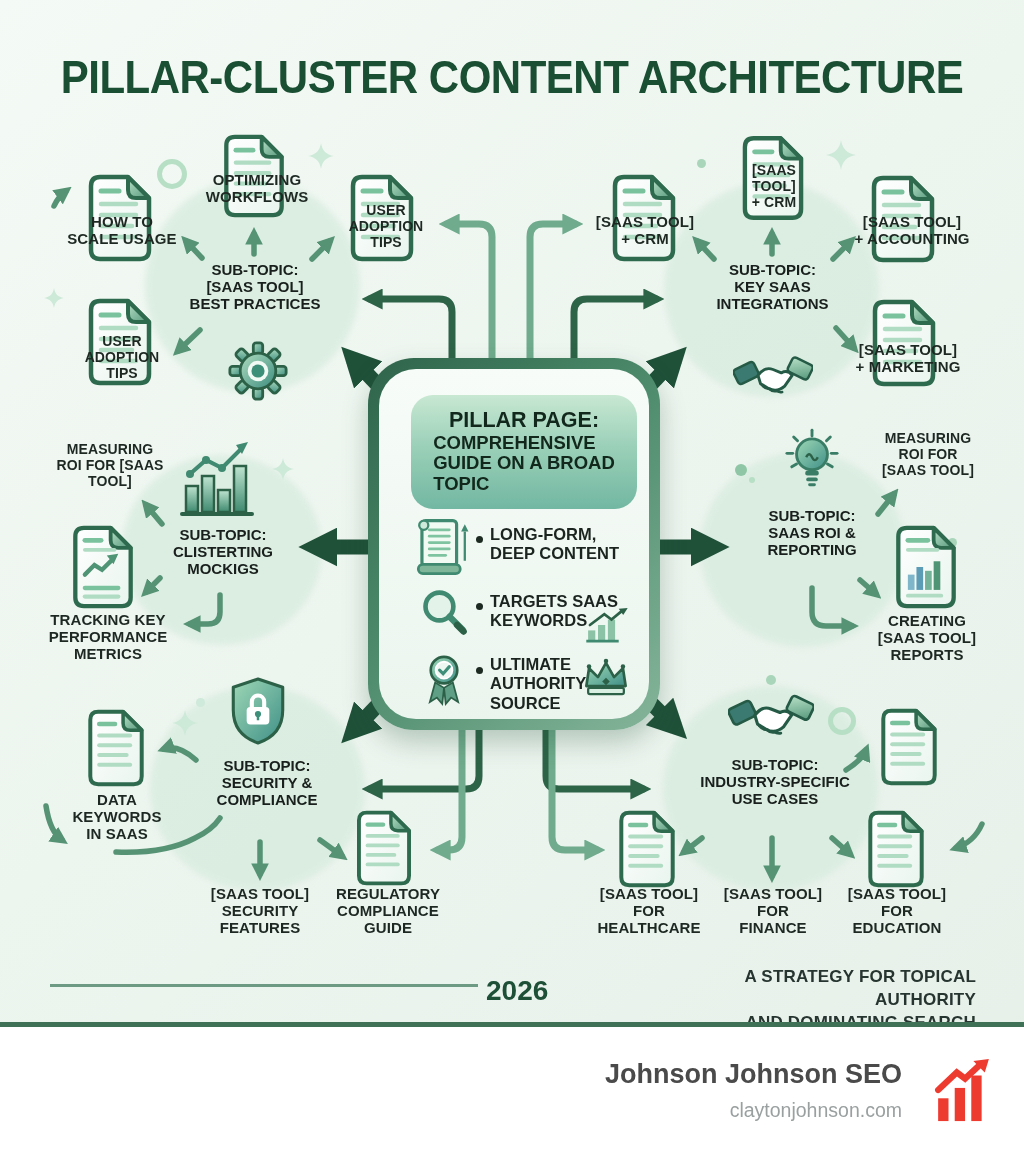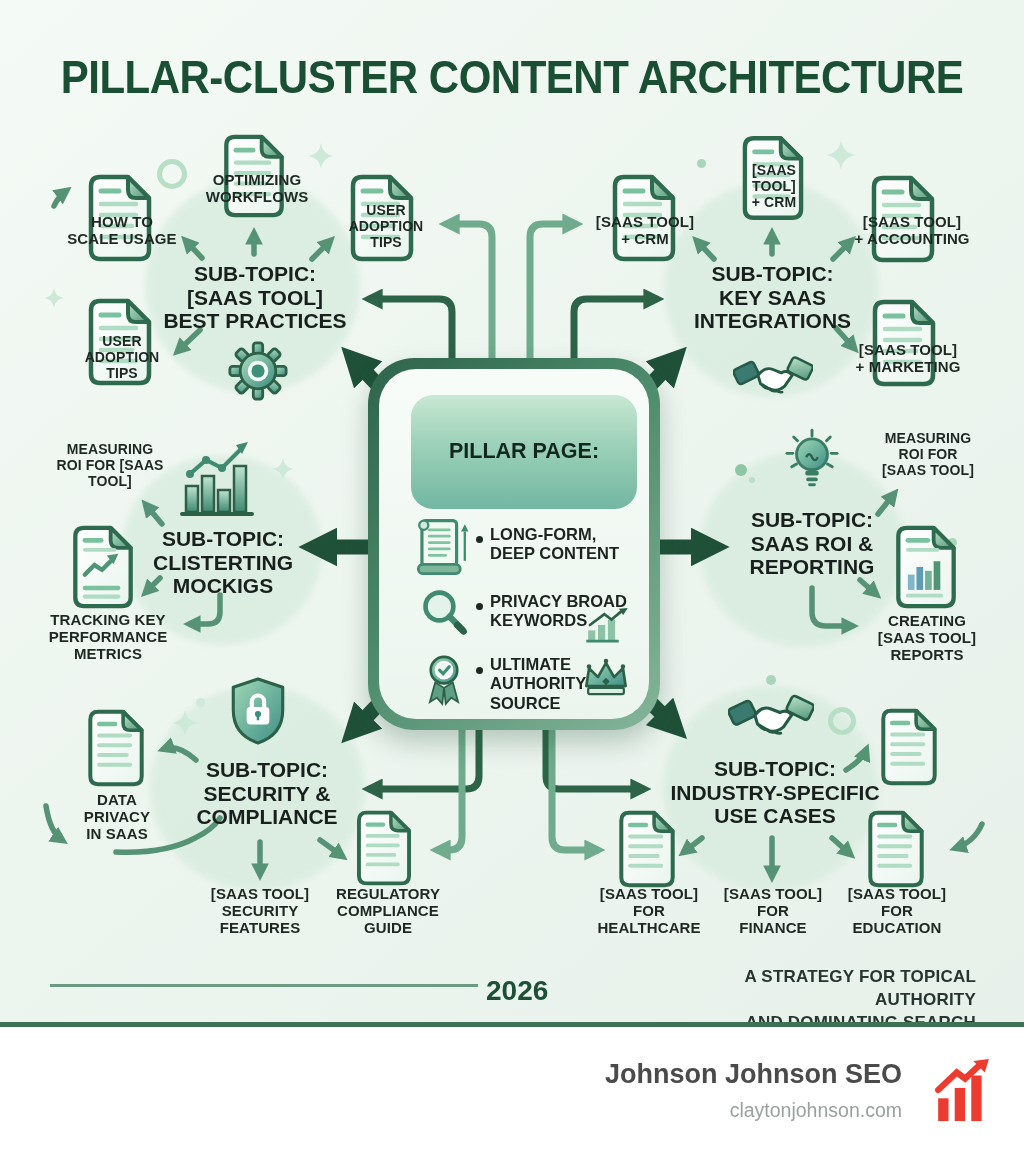--- a/index.html
+++ b/index.html
@@ -9,21 +9,21 @@
   .abs{position:absolute;}
   .main-title{left:0;top:50px;width:1024px;text-align:center;font-size:42px;font-weight:800;
       color:#1a4f33;letter-spacing:-.5px;white-space:nowrap;transform:scaleY(1.12);transform-origin:top center;z-index:5;}
   .blob{border-radius:50%;background:#d8ecdf;opacity:.8;filter:blur(3px);z-index:1;}
   .arrowlayer{left:0;top:0;z-index:2;}
   .icon{z-index:3;}
   .doc{z-index:3;}
   .lbl{z-index:4;font-weight:800;color:#1e2823;text-align:center;white-space:pre-line;
        line-height:1.13;font-size:15px;letter-spacing:.1px;}
   .s14{font-size:14px;}
-  .ttl{font-size:21px;line-height:1.12;color:#181f1c;letter-spacing:0;}
+  .ttl{font-size:15px;line-height:1.12;color:#181f1c;letter-spacing:0;}
   .pillar-outer{left:368px;top:358px;width:292px;height:372px;border-radius:46px;z-index:3;
       background:linear-gradient(135deg,#2e644a 0%,#4c8a6b 45%,#85b59a 100%);
       box-shadow:0 12px 26px rgba(36,84,58,.28);}
   .pillar-inner{position:absolute;left:11px;top:11px;right:11px;bottom:11px;border-radius:37px;
       background:linear-gradient(180deg,#f7fcf8 0%,#ebf5ee 100%);}
   .pillar-head{position:absolute;left:32px;top:26px;width:226px;height:114px;border-radius:22px;
       background:linear-gradient(180deg,#c8e8d2 0%,#9bd0b8 45%,#72b7a2 100%);
       display:flex;flex-direction:column;align-items:center;justify-content:center;
       text-align:left;color:#12281d;font-weight:800;}
   .pillar-head .h1{font-size:21.5px;line-height:1.1;}
@@ -345,21 +345,21 @@
     <circle cx="28" cy="36" r="3" fill="#3e8f79"></circle>
       <rect x="26.8" y="37" width="2.4" height="5" fill="#3e8f79"></rect>
   </svg>
   <svg class="abs doc" style="left:86px;top:709px" width="60" height="78">
       <use href="#docSym"></use>
     </svg>
   <svg class="abs doc" style="left:353px;top:810px" width="62" height="76">
       <use href="#docSym"></use>
     </svg>
   <div class="abs lbl" style="left:66px;top:792px;width:102px">DATA
-PRIVACY
+KEYWORDS
 IN SAAS</div>
   <div class="abs lbl ttl" style="left:172px;top:758px;width:190px">SUB-TOPIC:
 SECURITY &amp;
 COMPLIANCE</div>
   <div class="abs lbl" style="left:202px;top:886px;width:116px">[SAAS TOOL]
 SECURITY
 FEATURES</div>
   <div class="abs lbl" style="left:328px;top:886px;width:120px">REGULATORY
 COMPLIANCE
 GUIDE</div>
@@ -386,20 +386,23 @@
 FOR
 FINANCE</div>
   <div class="abs lbl" style="left:840px;top:886px;width:114px">[SAAS TOOL]
 FOR
 EDUCATION</div>
 
   <div class="abs pillar-outer">
     <div class="pillar-inner">
       <div class="pillar-head">
         <div class="h1">PILLAR PAGE:</div>
+        <div class="h2">COMPREHENSIVE
+GUIDE ON A BROAD
+TOPIC</div>
       </div>
 
       <svg class="abs icon" style="left:34px;top:148px" width="58" height="62" viewBox="0 0 60 68">
         <rect x="8" y="4" width="38" height="50" rx="4" fill="#f2faf4" stroke="#3f8a70" stroke-width="3.5"></rect>
         <circle cx="10" cy="9" r="5" fill="#cfe9da" stroke="#3f8a70" stroke-width="2.5"></circle>
         <g stroke="#7fc4a0" stroke-width="3" stroke-linecap="round">
           <line x1="16" y1="14" x2="38" y2="14"></line>
             <line x1="16" y1="21" x2="38" y2="21"></line>
           <line x1="16" y1="28" x2="38" y2="28"></line>
             <line x1="16" y1="35" x2="38" y2="35"></line>
@@ -412,21 +415,21 @@
       <span class="bdot" style="left:97px;top:167px"></span>
       <div class="brow-text" style="left:111px;top:156px;width:160px">LONG-FORM,
 DEEP CONTENT</div>
 
       <svg class="abs icon" style="left:40px;top:216px" width="52" height="56" viewBox="0 0 56 56">
         <circle cx="22" cy="21" r="15" fill="#e4f3ea" stroke="#3f8a70" stroke-width="5"></circle>
         <line x1="33" y1="32" x2="47" y2="46" stroke="#3f8a70" stroke-width="7" stroke-linecap="round"></line>
         <line x1="41" y1="41" x2="48" y2="48" stroke="#2c6148" stroke-width="7" stroke-linecap="round"></line>
       </svg>
       <span class="bdot" style="left:97px;top:234px"></span>
-      <div class="brow-text" style="left:111px;top:223px;width:160px">PRIVACY BROAD
+      <div class="brow-text" style="left:111px;top:223px;width:160px">TARGETS SAAS
 KEYWORDS</div>
       <svg class="abs icon" style="left:204px;top:238px" width="48" height="36" viewBox="0 0 50 40">
         <rect x="4" y="26" width="8" height="11" fill="#8cc3a6"></rect>
           <rect x="15" y="20" width="8" height="17" fill="#8cc3a6"></rect>
           <rect x="26" y="14" width="8" height="23" fill="#8cc3a6"></rect>
         <line x1="2" y1="38" x2="38" y2="38" stroke="#3f8a70" stroke-width="3"></line>
         <path d="M6 20 L22 8 L30 14 L42 4" stroke="#2c6148" stroke-width="3" fill="none" stroke-linecap="round"></path>
         <polygon points="48,1 38,2 43,9" fill="#2c6148"></polygon>
       </svg>
 

